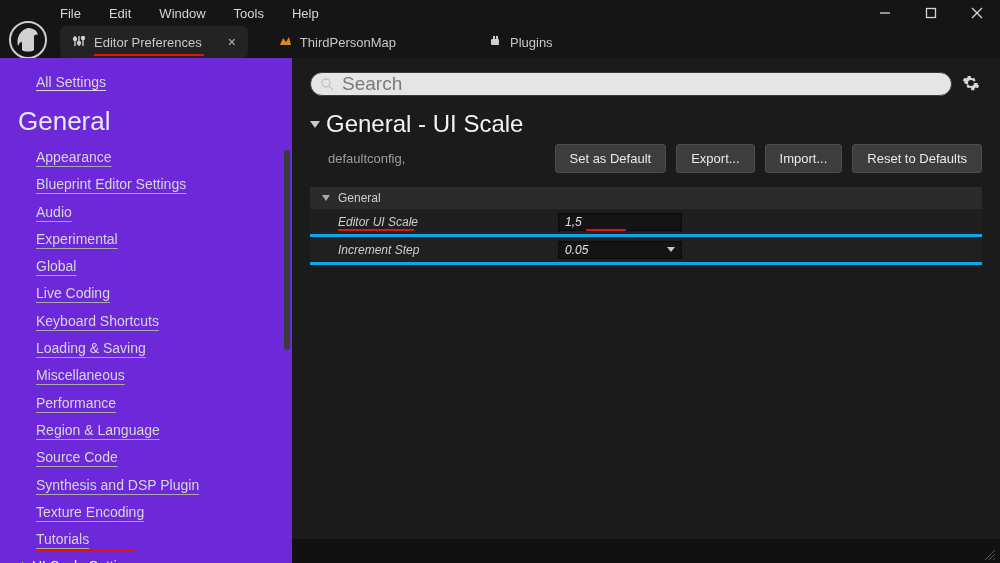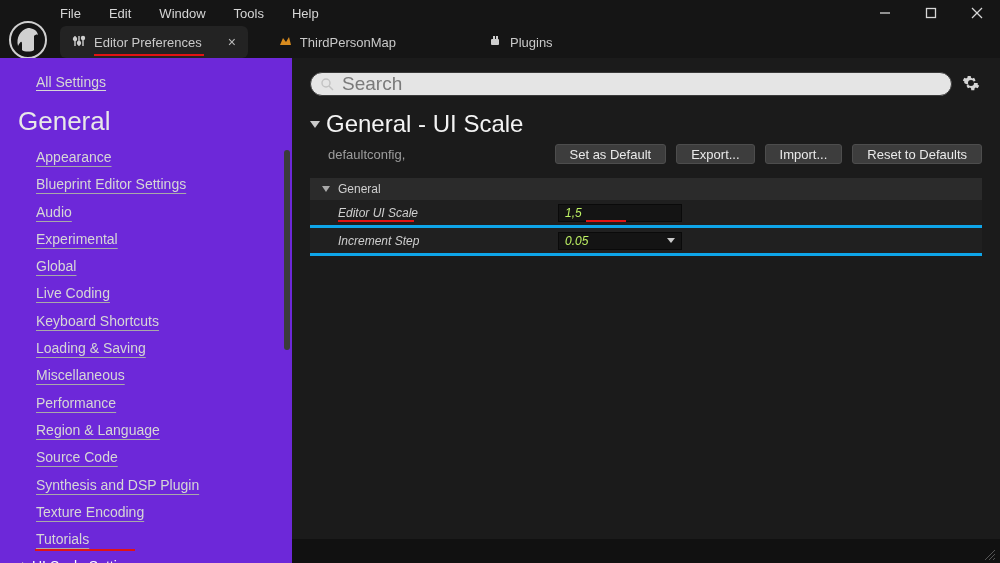--- a/index.html
+++ b/index.html
@@ -45,30 +45,30 @@
   .searchbox svg { margin-right: 8px; }
   .gear { width: 20px; height: 20px; color: #d6d6d6; }
 
   .headerblock { padding: 4px 18px 8px 18px; position: relative; }
   .header-title-row { display: flex; align-items: center; }
   .header-title-row .tri { display: inline-block; width: 0; height: 0; border-left: 5px solid transparent; border-right: 5px solid transparent; border-top: 7px solid #c9c9c9; margin-right: 6px; }
   .headerblock h2 { font-size: 24px; font-weight: 400; color: #f3f3f3; }
   .subline { display: flex; align-items: center; margin-top: 6px; }
   .cfgtxt { font-size: 13px; color: #9d9d9d; margin-left: 18px; flex: 1; }
   .btnrow { display: flex; gap: 10px; }
-  .btn { height: 20px; padding: 0 14px; font-size: 13px; color: #eaeaea; background: #3d3d3d; border: 1px solid #4d4d4d; border-radius: 3px; display: flex; align-items: center; }
+  .btn { height: 29px; padding: 0 14px; font-size: 13px; color: #eaeaea; background: #3d3d3d; border: 1px solid #4d4d4d; border-radius: 3px; display: flex; align-items: center; }
 
   .section-header { height: 22px; background: #2b2b2b; display: flex; align-items: center; padding-left: 12px; font-size: 12px; color: #cfcfcf; margin: 6px 18px 0 18px; }
   .section-header .tri2 { display: inline-block; width: 0; height: 0; border-left: 4px solid transparent; border-right: 4px solid transparent; border-top: 6px solid #a9a9a9; margin-right: 8px; }
 
   .proprow { display: flex; align-items: center; height: 28px; margin: 0 18px; background: #1f1f1f; border-bottom: 3px solid #0ea5e9; font-size: 12px; font-style: italic; }
   .proprow:nth-child(odd){ background:#202020; }
   .proprow .plabel { width: 248px; padding-left: 28px; color: #cfcfcf; }
   .proprow .pvalue { width: 130px; }
-  .valbox { height: 18px; background: #141414; border: 1px solid #0a0a0a; color: #bef264; font-size: 12px; padding: 1px 6px; width: 124px; display: flex; align-items: center; justify-content: space-between; }
+  .valbox { height: 18px; background: #141414; border: 1px solid #0a0a0a; color: #e5e5e5; font-size: 12px; padding: 1px 6px; width: 124px; display: flex; align-items: center; justify-content: space-between; }
   .valbox.dropdown::after { content: ""; width: 0; height: 0; border-left: 4px solid transparent; border-right: 4px solid transparent; border-top: 5px solid #c9c9c9; }
 
   .redline-prop1 { position: absolute; height: 2px; background: #e11313; }
 
   .bottombar { position: absolute; left: 292px; right: 0; bottom: 0; height: 24px; background: #111; }
   .bottombar .corner { position: absolute; right: 4px; bottom: 2px; width: 14px; height: 14px; }
 
 </style>
 </head>
 <body>

